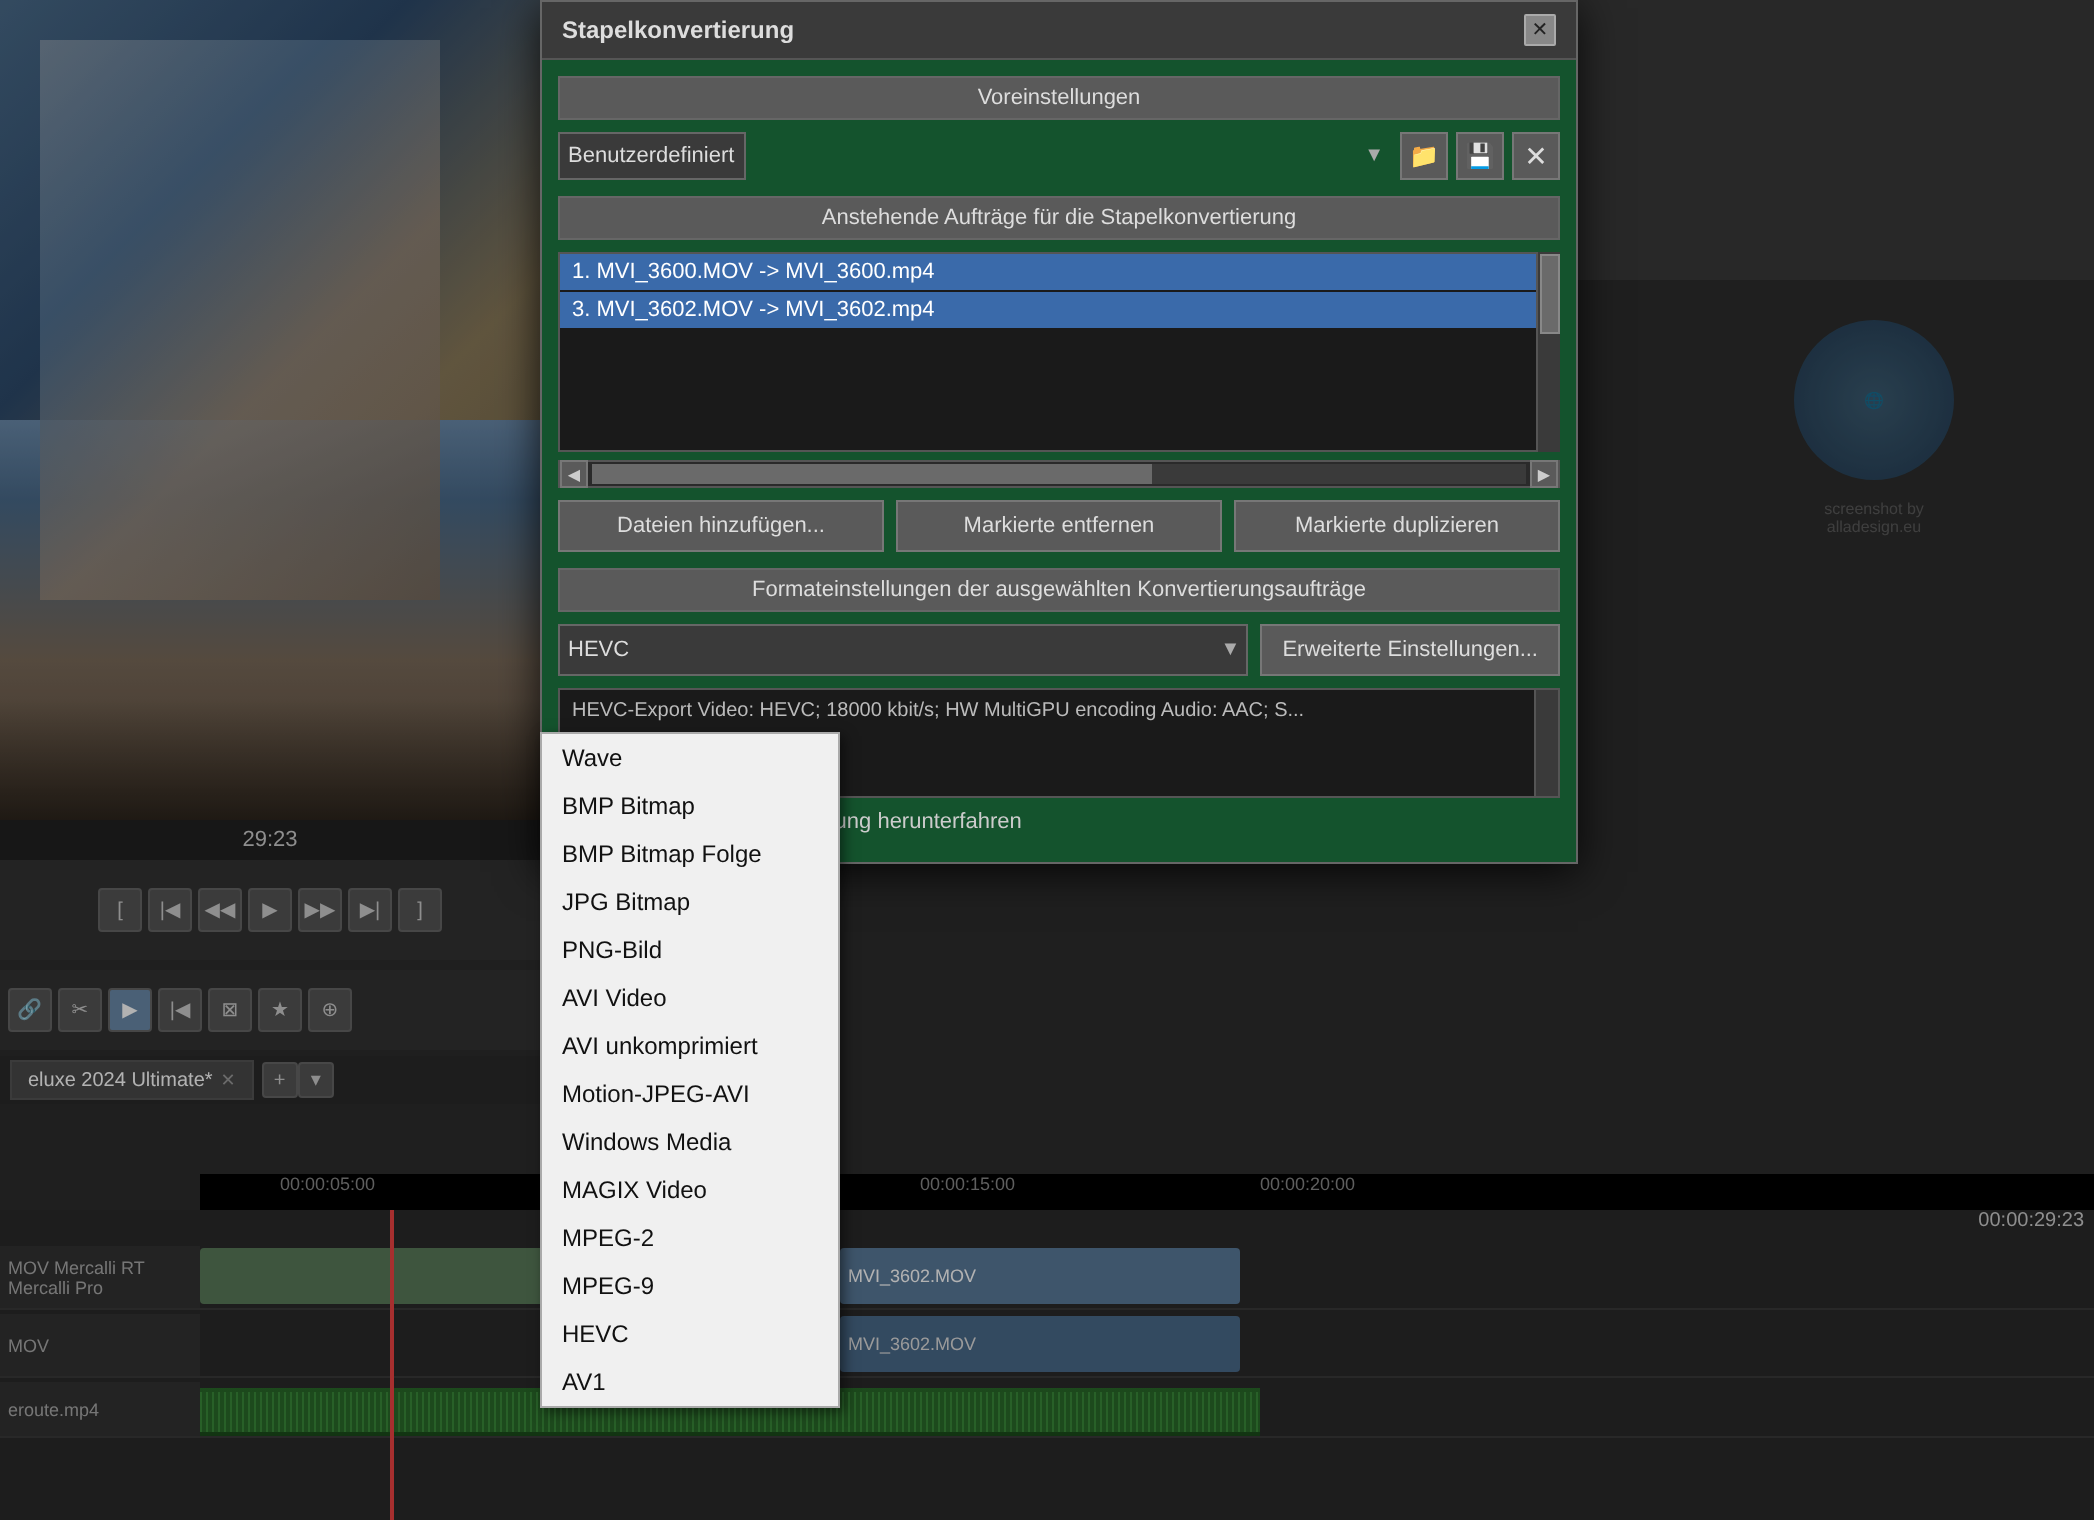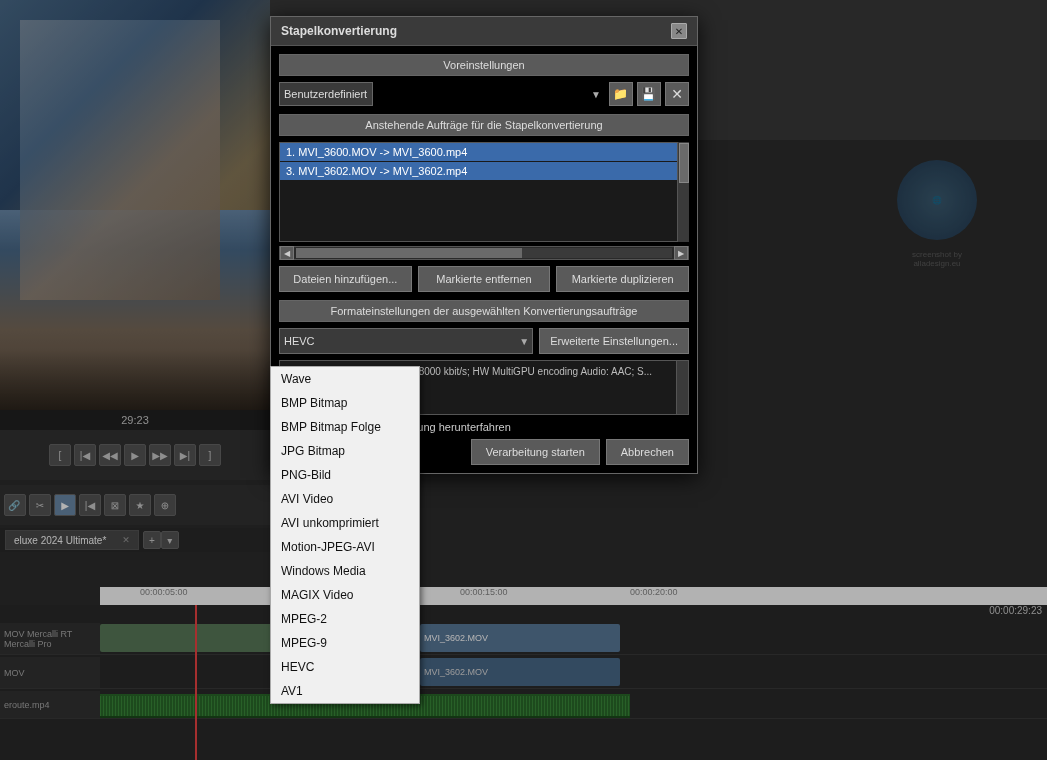--- a/index.html
+++ b/index.html
@@ -131,24 +131,24 @@
       position: absolute;
       top: 0; left: 0;
       width: 1047px;
       height: 760px;
       background: rgba(0,0,0,0.3);
     }
 
     
     .modal {
       position: absolute;
-      top: 16px;
+      top: 0;
       left: 270px;
-      width: 428px;
-      background: #000000;
+      width: 519px;
+      background: #14532d;
       border: 1px solid #666;
       box-shadow: 0 4px 20px rgba(0,0,0,0.8);
       z-index: 100;
     }
     .modal-title-bar {
       background: #3a3a3a;
       padding: 6px 10px;
       display: flex;
       align-items: center;
       justify-content: space-between;
@@ -471,21 +471,21 @@
     }
     .tab-item {
       height: 20px;
       background: #3a3a3a;
       border: 1px solid #555;
       color: #bbb;
       font-size: 10px;
       padding: 0 8px;
       display: flex;
       align-items: center;
-      gap: 16px;
+      gap: 4px;
       cursor: pointer;
     }
     .tab-item.active {
       background: #4a4a4a;
       color: #fff;
     }
     .tab-close {
       font-size: 9px;
       color: #999;
     }
@@ -563,21 +563,21 @@
   <div style="position:absolute;top:485px;left:0;width:270px;height:40px;background:#333;display:flex;align-items:center;gap:3px;padding:0 4px;">
     <div class="toolbar-btn">🔗</div>
     <div class="toolbar-btn">✂</div>
     <div class="toolbar-btn" style="background:#6a8aaa;color:#fff;">▶</div>
     <div class="toolbar-btn">|◀</div>
     <div class="toolbar-btn">⊠</div>
     <div class="toolbar-btn">★</div>
     <div class="toolbar-btn">⊕</div>
   </div>
 
-  <div style="position:absolute;bottom:155px;left:100px;right:0;height:18px;background:#ffffff;overflow:hidden;">
+  <div style="position:absolute;bottom:155px;left:100px;right:0;height:18px;background:#000000;overflow:hidden;">
     <span style="position:absolute;left:40px;color:#888;font-size:9px;">00:00:05:00</span>
     <span style="position:absolute;left:200px;color:#888;font-size:9px;">00:00:10:00</span>
     <span style="position:absolute;left:360px;color:#888;font-size:9px;">00:00:15:00</span>
     <span style="position:absolute;left:530px;color:#888;font-size:9px;">00:00:20:00</span>
   </div>
 
   <div style="position:absolute;bottom:0;left:0;right:0;height:155px;background:#2a2a2a;padding-top:18px;">
 
     <div style="display:flex;height:32px;border-bottom:1px solid #3a3a3a;margin-bottom:2px;">
       <div style="width:100px;flex-shrink:0;background:#333;display:flex;align-items:center;padding:0 4px;font-size:9px;color:#aaa;">MOV Mercalli RT Mercalli Pro</div>
@@ -680,29 +680,20 @@
       <div class="desc-scrollbar"></div>
     </div>
 
     <div class="options-row">
       <label class="checkbox-item">
         <input type="checkbox" style="">
         <span>Computer nach Verarbeitung herunterfahren</span>
       </label>
     </div>
 
-    <div class="bottom-row">
-      <div class="bottom-left">
-        <button class="help-btn">Hilfe</button>
-      </div>
-      <div class="bottom-right">
-        <button class="start-btn">Verarbeitung starten</button>
-        <button class="cancel-btn">Abbrechen</button>
-      </div>
-    </div>
 
   </div>
 </div>
 
 <div class="dropdown-menu">
   <div class="dropdown-item">Wave</div>
   <div class="dropdown-item">BMP Bitmap</div>
   <div class="dropdown-item">BMP Bitmap Folge</div>
   <div class="dropdown-item">JPG Bitmap</div>
   <div class="dropdown-item">PNG-Bild</div>

